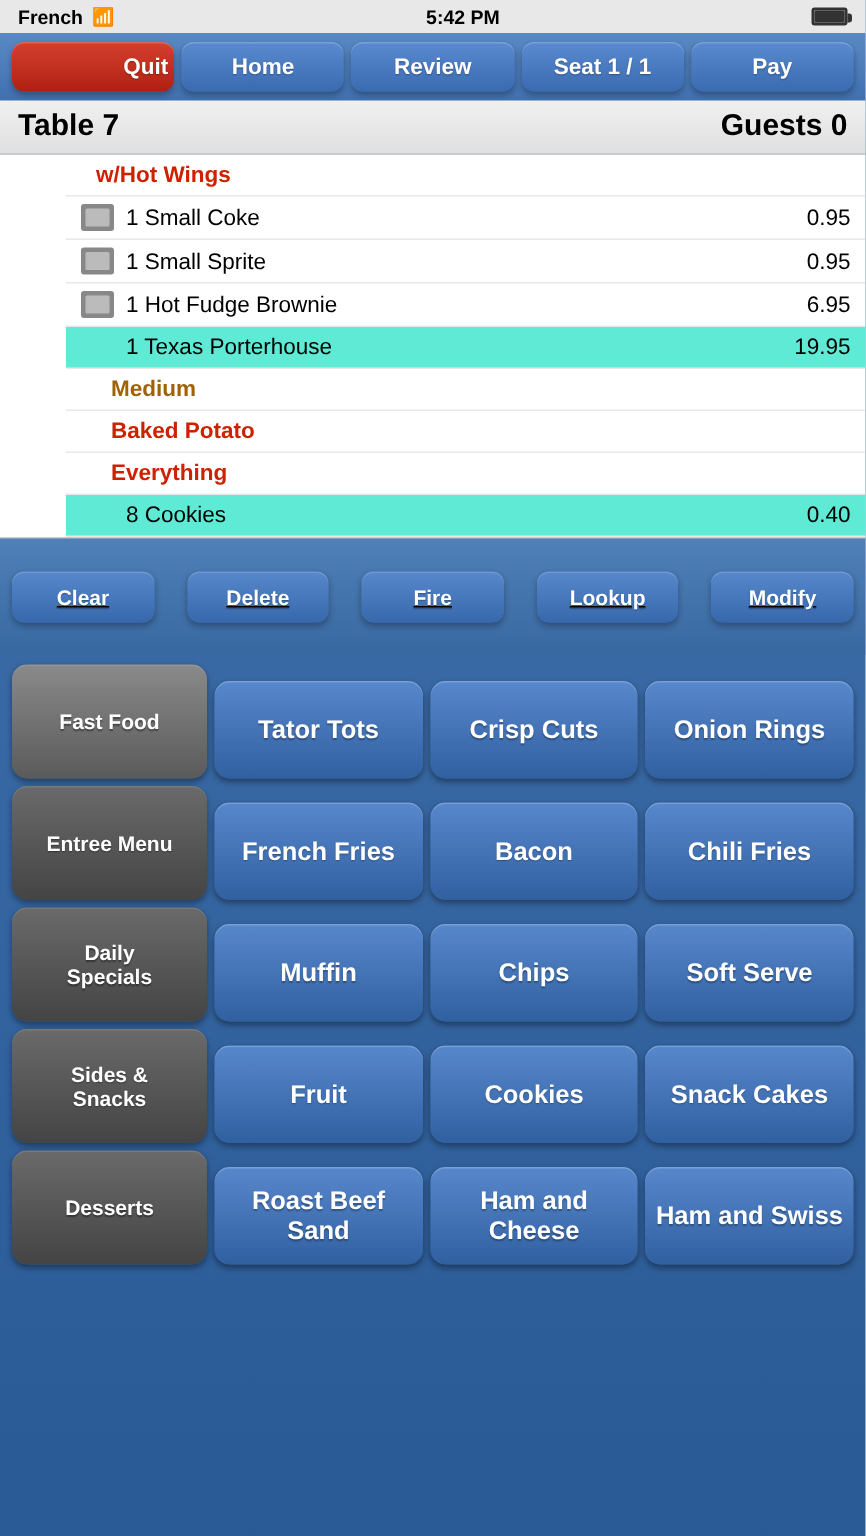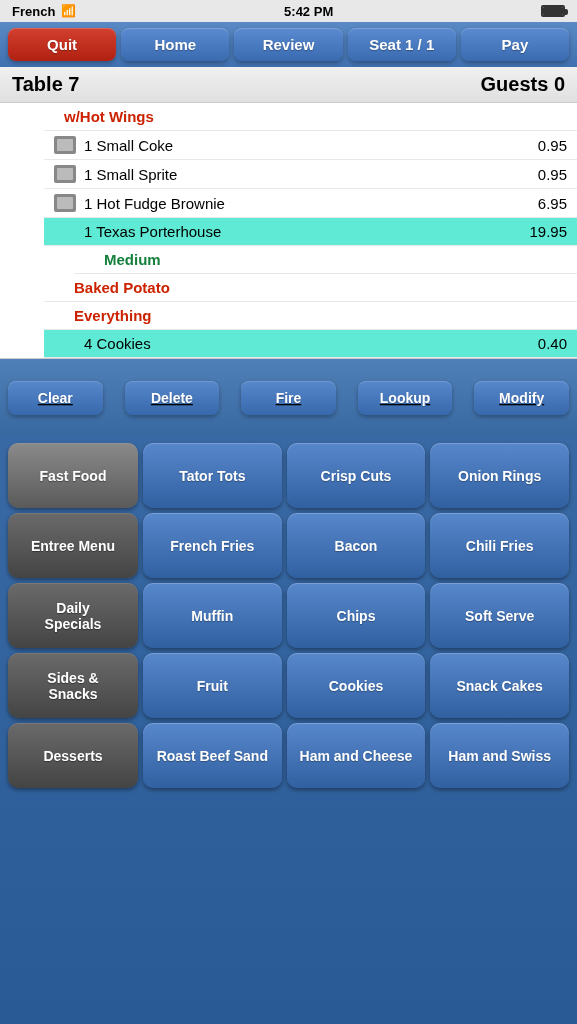--- a/index.html
+++ b/index.html
@@ -55,20 +55,21 @@
       font-weight: 600;
       cursor: pointer;
       text-align: center;
       color: white;
       background: linear-gradient(180deg, #5a8acf 0%, #3a6aaf 100%);
       box-shadow: 0 2px 4px rgba(0,0,0,0.3), inset 0 1px 0 rgba(255,255,255,0.2);
       text-shadow: 0 1px 1px rgba(0,0,0,0.3);
     }
     .nav-btn.quit {
       background: linear-gradient(180deg, #d44030 0%, #b02010 100%);
+      text-align: right;
     }
 
     
     .table-bar {
       background: linear-gradient(180deg, #f0f0f0 0%, #e0e0e0 100%);
       display: flex;
       justify-content: space-between;
       align-items: center;
       padding: 6px 12px;
       font-size: 20px;
@@ -154,33 +155,34 @@
       display: flex;
       align-items: center;
       justify-content: center;
     }
     .menu-category-btn.active {
       background: linear-gradient(180deg, #8a8a8a 0%, #5a5a5a 100%);
     }
     .menu-item-btn {
       border-radius: 10px;
       border: none;
-      font-size: 14px;
+      font-size: 17px;
       font-weight: 600;
       cursor: pointer;
       text-align: center;
       color: white;
       padding: 10px 6px;
       background: linear-gradient(180deg, #5888cc 0%, #3060a0 100%);
       box-shadow: 0 2px 4px rgba(0,0,0,0.4), inset 0 1px 0 rgba(255,255,255,0.2);
       text-shadow: 0 1px 1px rgba(0,0,0,0.3);
       min-height: 65px;
       display: flex;
       align-items: center;
       justify-content: center;
+      margin-top: 11px;
     }
   </style>
 </head>
 <body>
 
 <div class="status-bar">
   <div class="status-left">
     <span>French</span>
     <span class="wifi-icon">📶</span>
   </div>
@@ -227,34 +229,34 @@
     <div class="order-icon"></div>
     <span class="order-name">1 Hot Fudge Brownie</span>
     <span class="order-price">6.95</span>
   </div>
 
   <div class="order-item shaded">
     <span class="order-name" style="padding-left:30px;">1 Texas Porterhouse</span>
     <span class="order-price">19.95</span>
   </div>
 
-  <div class="order-item" style="color:#15803d;font-weight:600;padding-left:30px;margin-left:30px;">
+  <div class="order-item" style="color:#a16207;font-weight:600;padding-left:30px;">
     <span>Medium</span>
   </div>
 
   <div class="order-item" style="color:#cc2200;font-weight:600;padding-left:30px;">
     <span>Baked Potato</span>
   </div>
 
   <div class="order-item" style="color:#cc2200;font-weight:600;padding-left:30px;">
     <span>Everything</span>
   </div>
 
   <div class="order-item shaded">
-    <span class="order-name" style="padding-left:30px;">4 Cookies</span>
+    <span class="order-name" style="padding-left:30px;">8 Cookies</span>
     <span class="order-price">0.40</span>
   </div>
 </div>
 
 <div class="action-bar">
   <button class="action-btn">Clear</button>
   <button class="action-btn">Delete</button>
   <button class="action-btn">Fire</button>
   <button class="action-btn">Lookup</button>
   <button class="action-btn">Modify</button>

